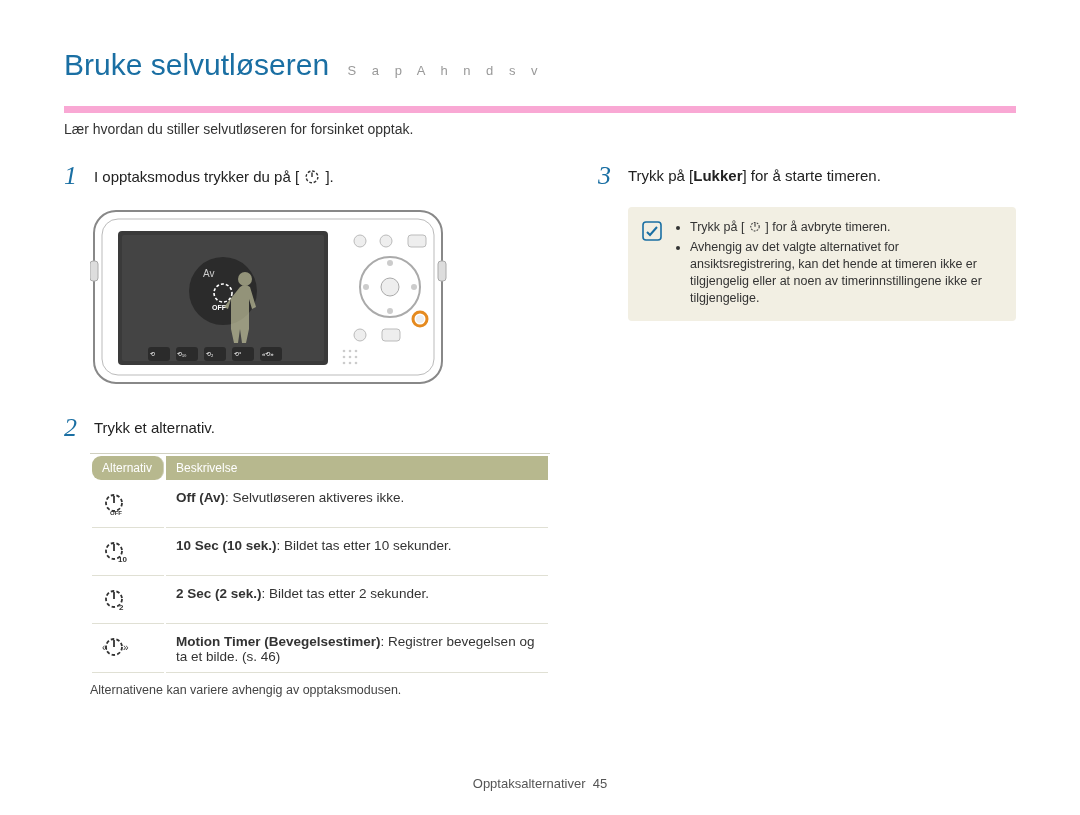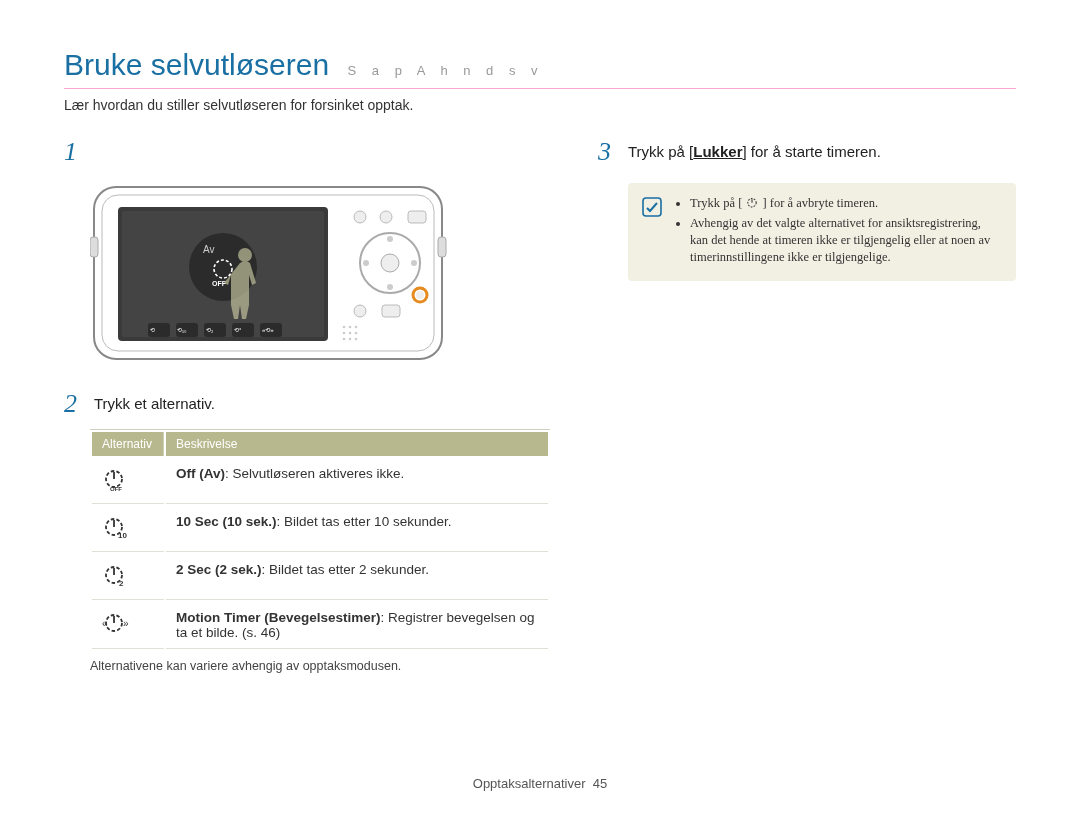--- a/index.html
+++ b/index.html
@@ -1,61 +1,69 @@
 <!DOCTYPE html>
 <html><head>
 <meta charset="utf-8">
 <style>
   * { box-sizing: border-box; margin: 0; padding: 0; }
   html, body { width: 1080px; height: 815px; background: #fff; font-family: Arial, Helvetica, sans-serif; color: #222; }
   .page { padding: 48px 64px 0 64px; position: relative; height: 100%; }
-  .title-row { border-bottom: 1px solid #f9a8d4; padding-bottom: 6px; margin-bottom: 8px; }
+  .title-row { border-bottom: 7px solid #f9a8d4; padding-bottom: 24px; margin-bottom: 8px; }
   .title { font-size: 30px; color: #1a6fa3; font-weight: 400; display: inline; }
   .title-sub { font-size: 13px; color: #999; letter-spacing: 6px; margin-left: 14px; }
   .intro { font-size: 14px; color: #333; margin-bottom: 26px; }
   .cols { display: flex; gap: 48px; }
   .col { flex: 1; }
   .step { display: flex; align-items: flex-start; gap: 12px; margin-bottom: 12px; }
   .step-num { font-family: Georgia, 'Times New Roman', serif; font-style: italic; font-size: 26px; color: #1a6fa3; line-height: 1; min-width: 18px; }
   .step-text { font-size: 15px; color: #222; padding-top: 4px; }
-  .step-text b { font-weight: bold; text-decoration: underline; }
+  .step-text b { font-weight: bold; }
   .icon-t { display:inline-block; width:18px; height:18px; vertical-align:-3px; }
   .bullets { margin-left: 44px; font-size: 14px; color: #333; }
   .bullets li { list-style: disc; margin-left: 16px; margin-bottom: 4px; line-height: 1.35; }
   .camera-box { margin: 8px 0 20px 26px; }
   .camera-svg { width: 360px; height: 190px; }
   .table { margin: 6px 0 8px 26px; width: 460px; border-top: 1px solid #d0d0c0; font-size: 13px; }
   .table thead th { background: #b7b88e; color: #fff; font-weight: 400; text-align: left; padding: 5px 10px; font-size: 12px; }
-  .table thead th:first-child { width: 72px; border-right: 1px solid #cfcfb8; }
+  .table thead th:first-child { width: 72px; border-right: 1px solid #cfcfb8; border-radius: 9px; }
   .table td { border-bottom: 1px solid #e0e0d4; padding: 8px 10px; vertical-align: top; font-size: 13.5px; color: #333; }
   .table td:first-child { text-align: left; width: 72px; }
   .table td b { font-weight: bold; }
   .table-note { margin: 8px 0 0 26px; font-size: 12.5px; color: #444; }
   .note-box { display: flex; gap: 12px; background: #f2efe3; border-radius: 4px; padding: 12px 14px; margin: 18px 0 0 30px; font-size: 12.5px; color: #333; }
   .note-icon { width: 20px; height: 20px; flex-shrink: 0; margin-top: 2px; }
-  .note-list li { list-style: disc; margin-left: 16px; margin-bottom: 3px; line-height: 1.35; font-family: Liberation Serif, serif; }
+  .note-list li { list-style: disc; margin-left: 16px; margin-bottom: 3px; line-height: 1.35; }
   .footer { position: absolute; bottom: 24px; left: 0; right: 0; text-align: center; font-size: 13px; color: #555; }
   .timer-icon { display:inline-block; }
 </style>
 </head>
 <body>
 
 <div class="page">
   <div class="title-row">
     <span class="title">Bruke selvutløseren</span>
     <span class="title-sub">S a   p A h n d   s v</span>
   </div>
   <div class="intro">Lær hvordan du stiller selvutløseren for forsinket opptak.</div>
 
   <div class="cols">
 
     <div class="col">
 
       <div class="step">
         <div class="step-num">1</div>
+        <div class="step-text">
+          <span>I opptaksmodus trykker du på [</span>
+          <svg class="icon-t" viewBox="0 0 20 20">
+            <circle cx="10" cy="11" r="6.5" fill="none" stroke="#333" stroke-width="1.6" stroke-dasharray="3 2"></circle>
+            <path d="M10 11 L10 6" stroke="#333" stroke-width="1.6"></path>
+          </svg>
+          <span>].</span>
+        </div>
       </div>
 
       <div class="camera-box">
         <svg class="camera-svg" viewBox="0 0 360 190">
 
           <rect x="4" y="10" width="348" height="172" rx="22" ry="22" fill="#fff" stroke="#888" stroke-width="2"></rect>
           <rect x="12" y="18" width="332" height="156" rx="16" fill="none" stroke="#bbb" stroke-width="1"></rect>
 
           <rect x="28" y="30" width="210" height="134" rx="4" fill="#3a3a3a"></rect>
           <rect x="32" y="34" width="202" height="126" rx="2" fill="#444"></rect>

